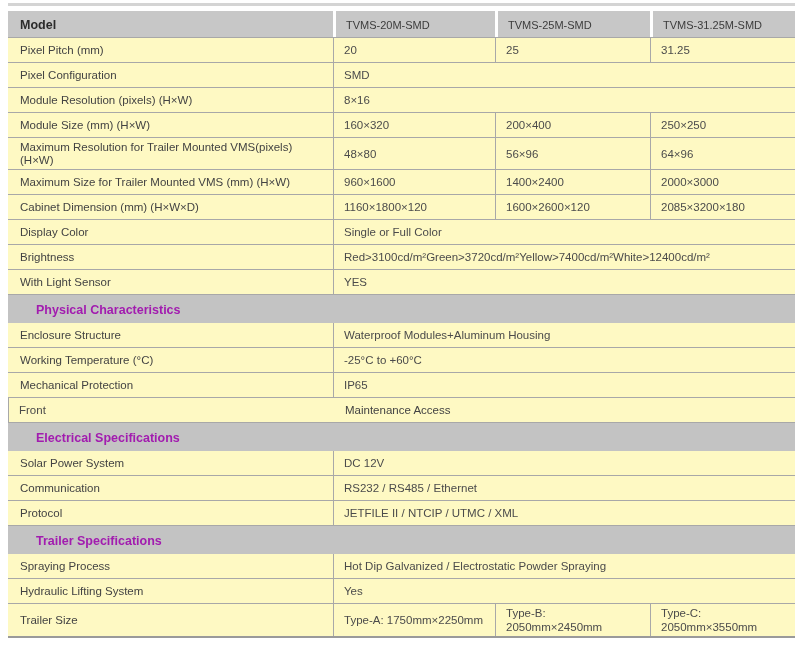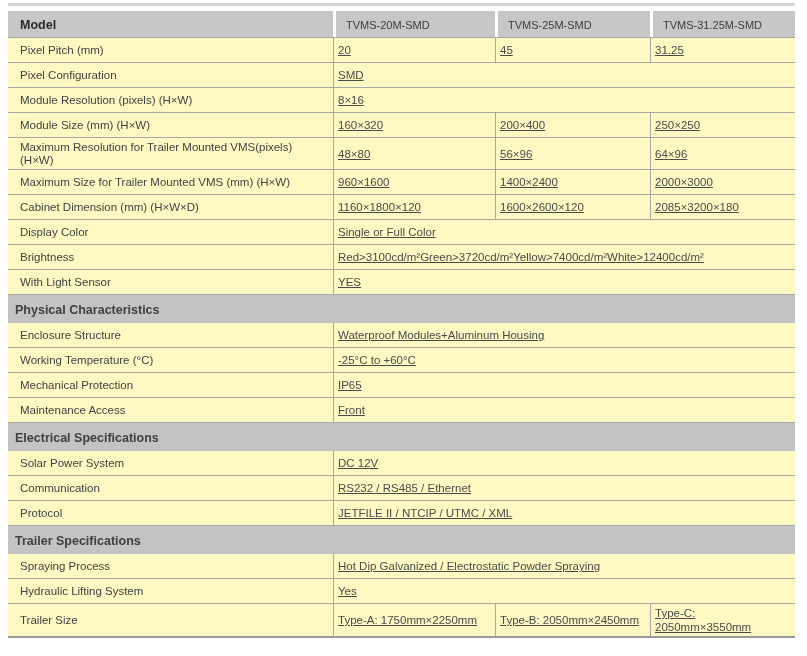--- a/index.html
+++ b/index.html
@@ -18,43 +18,43 @@
     min-height:24px;
     border-bottom:1px solid #a8a8a8;
     background:#fef9c3;
   }
   .row.span2{grid-template-columns:325px 1fr;}
   .cell{
     display:flex;align-items:center;
     padding:3px 8px 2px 12px;
     font-size:11.5px;color:#4b4b4b;line-height:1.15;
   }
-  .cell.val{border-left:1px solid #a8a8a8;padding-left:4px;text-decoration:underline;}
+  .cell.val{border-left:1px solid #a8a8a8;padding-left:10px;}
   .cell.label{color:#434343;}
 
   
   .hrow{
     display:grid;
     grid-template-columns:325px 162px 155px 1fr;
     min-height:26px;
     border-bottom:1px solid #a8a8a8;
   }
   .hcell{
     background:#c7c7c7;display:flex;align-items:center;
     padding:3px 8px 2px 12px;font-size:12.5px;color:#3c3c3c;
   }
   .hcell.model{font-weight:bold;color:#2b2b2b;}
   .hcell.val{border-left:3px solid #ffffff;padding-left:10px;font-size:11px;}
 
   
   .section-bar{
     min-height:25px;background:#c3c3c3;
     display:flex;align-items:center;
-    padding:2px 8px 1px 7px;
-    font-size:12.5px;font-weight:bold;color:#404040;
+    padding:2px 8px 1px 28px;
+    font-size:12.5px;font-weight:bold;color:#a21caf;
   }
 
   
   .cell.bright{padding-right:16px;}
 
   .last .row:last-child{border-bottom:2px solid #9a9a9a;}
 </style>
 </head>
 <body>
 
@@ -64,21 +64,21 @@
   <div class="hrow">
     <div class="hcell model">Model</div>
     <div class="hcell val">TVMS-20M-SMD</div>
     <div class="hcell val">TVMS-25M-SMD</div>
     <div class="hcell val">TVMS-31.25M-SMD</div>
   </div>
 
   <div class="row">
     <div class="cell label">Pixel Pitch (mm)</div>
     <div class="cell val">20</div>
-    <div class="cell val">45</div>
+    <div class="cell val">25</div>
     <div class="cell val">31.25</div>
   </div>
 
   <div class="row span2">
     <div class="cell label">Pixel Configuration</div>
     <div class="cell val">SMD</div>
   </div>
 
   <div class="row span2">
     <div class="cell label">Module Resolution (pixels) (H×W)</div>
@@ -141,22 +141,22 @@
   </div>
   <div class="row span2">
     <div class="cell label">Working Temperature (°C)</div>
     <div class="cell val">-25°C to +60°C</div>
   </div>
   <div class="row span2">
     <div class="cell label">Mechanical Protection</div>
     <div class="cell val">IP65</div>
   </div>
   <div class="row span2">
+    <div class="cell val">Front</div>
     <div class="cell label">Maintenance Access</div>
-    <div class="cell val">Front</div>
   </div>
 
   <div class="section-bar">Electrical Specifications</div>
 
   <div class="row span2">
     <div class="cell label">Solar Power System</div>
     <div class="cell val">DC 12V</div>
   </div>
   <div class="row span2">
     <div class="cell label">Communication</div>

